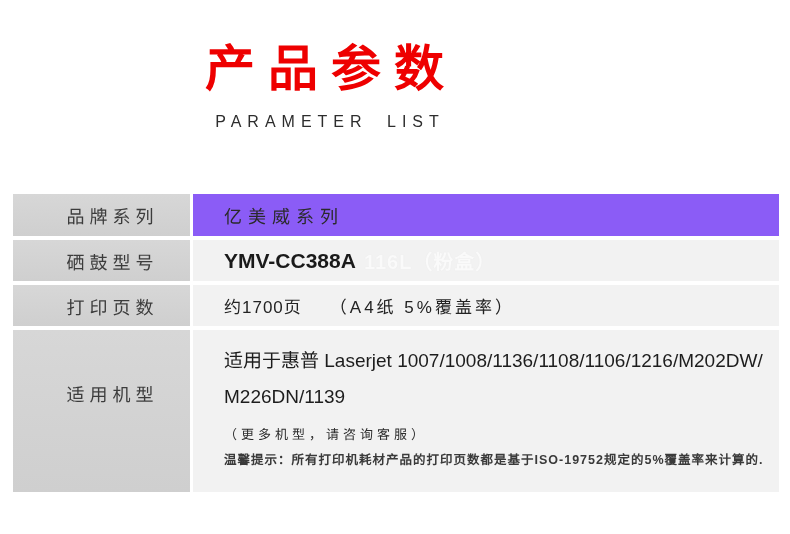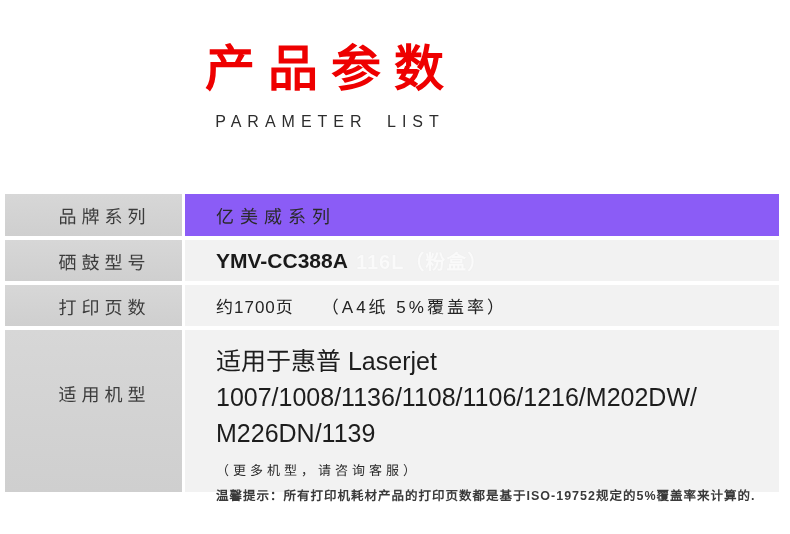--- a/index.html
+++ b/index.html
@@ -56,20 +56,21 @@
     width: 177px;
     flex: 0 0 177px;
     background: linear-gradient(180deg, #d7d7d7 0%, #cfcfcf 100%);
     display: flex;
     align-items: center;
     justify-content: center;
     font-size: 18px;
     letter-spacing: 5px;
     padding-left: 22px; 
     color: #3c3c3c;
+    margin-left: 8px;
   }
   .spec-value {
     flex: 1;
     background: #f2f2f2;
     display: flex;
     align-items: center;
     padding-left: 31px;
     color: #1f1f1f;
   }
 
@@ -87,21 +88,21 @@
 
   .pages-value { font-size: 17px; letter-spacing: 1px; color: #232323; }
   .pages-note { margin-left: 28px; letter-spacing: 3px; }
 
   .row-4 .spec-label span { transform: translateY(-18px); }
   .models-cell {
     display: block;
     padding-top: 13px;
   }
   .models-line {
-    font-size: 25px;
+    font-size: 19px;
     line-height: 36px;
     color: #1d1d1d;
     font-stretch: condensed;
   }
   .more-note {
     margin-top: 7px;
     font-size: 13px;
     letter-spacing: 4px;
     line-height: 26px;
     color: #2c2c2c;

